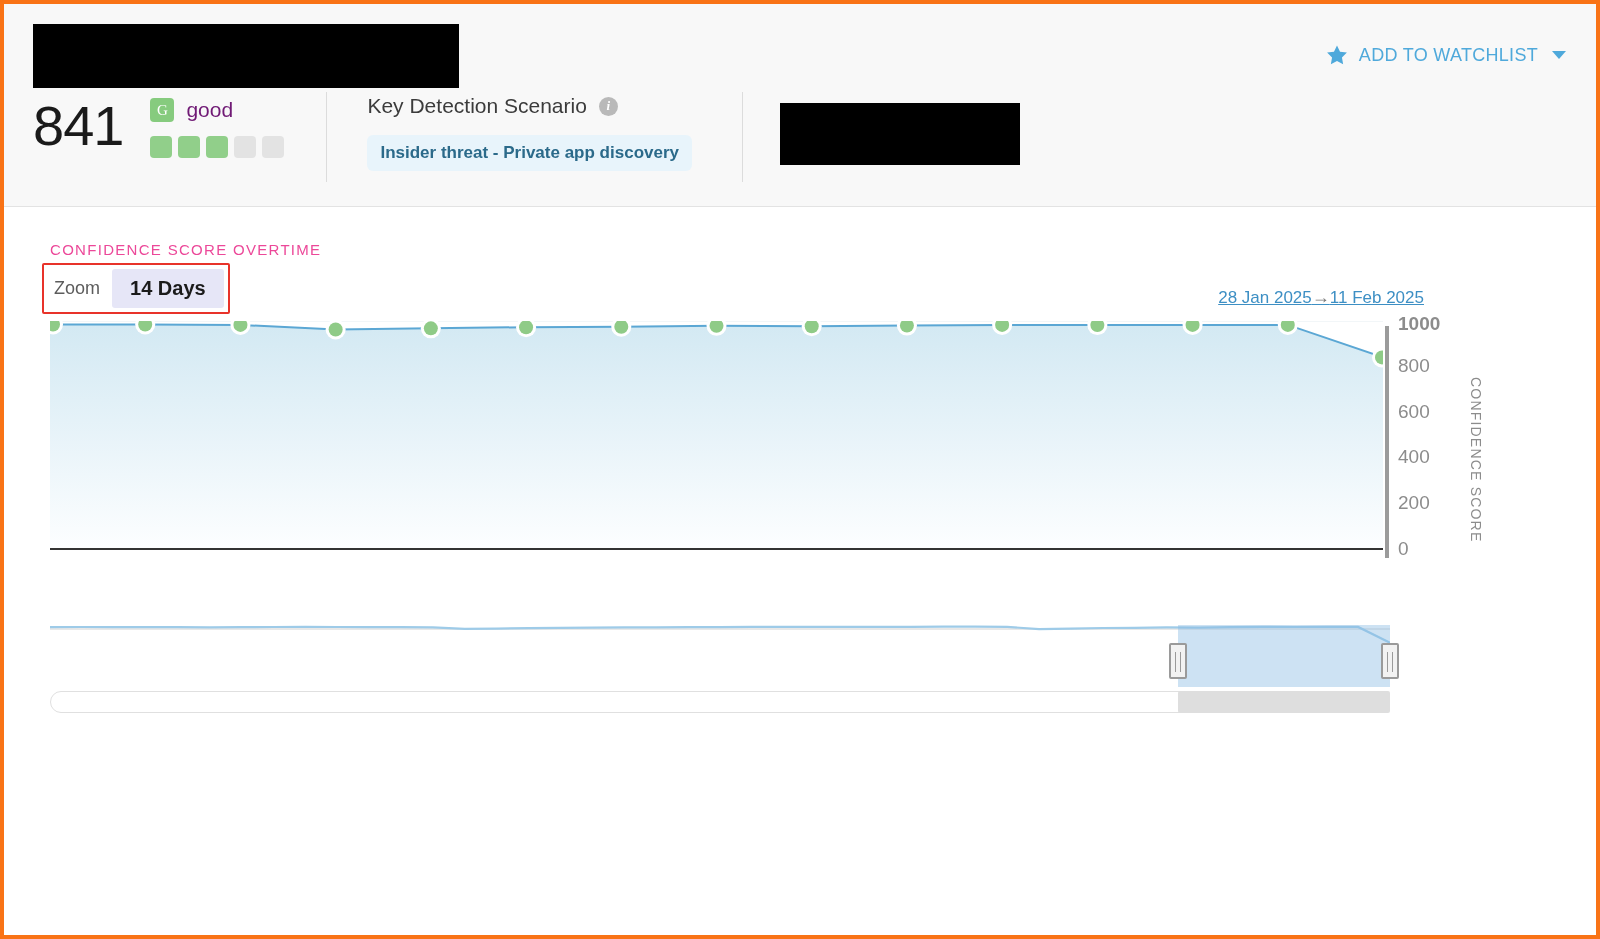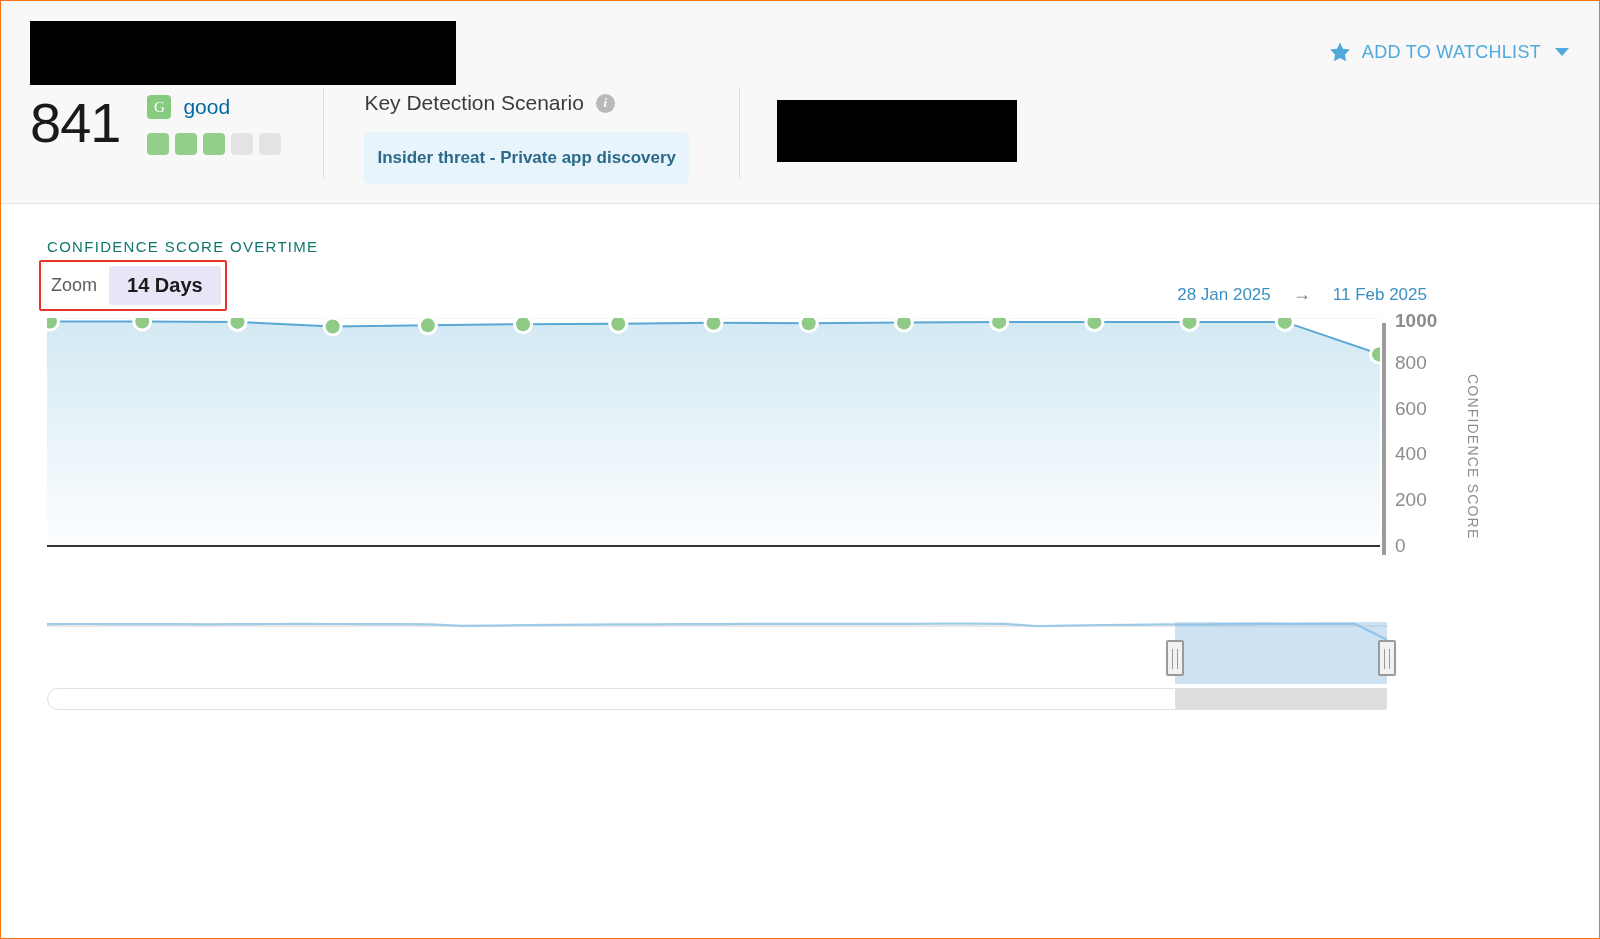--- a/index.html
+++ b/index.html
@@ -6,21 +6,21 @@
   html, body {
     width: 1600px; height: 939px;
     background: #ffffff;
     font-family: "Liberation Sans", sans-serif;
     -webkit-font-smoothing: antialiased;
   }
   .page {
     position: relative;
     width: 1600px; height: 939px;
     background: #fff;
-    border: 1px solid #f97316;
+    border: 4px solid #f97316;
     overflow: hidden;
   }
 
   
   .header {
     position: relative;
     height: 203px;
     background: #f8f8f8;
     border-bottom: 1px solid #e3e3e3;
   }
@@ -88,21 +88,21 @@
     width: 24px; height: 24px;
     background: #86cb7e;
     border-radius: 4px;
     color: #fff;
     font-size: 15px;
     display: flex; align-items: center; justify-content: center;
     font-family: "Liberation Serif", serif;
   }
   .rating-label {
     font-size: 21px;
-    color: #0369a1;
+    color: #701a75;
   }
   .blocks {
     display: flex; gap: 6px;
     margin-top: 14px;
   }
   .blk {
     width: 22px; height: 22px;
     border-radius: 4px;
     background: #e3e3e3;
   }
@@ -138,41 +138,41 @@
     display: flex; align-items: center; justify-content: center;
     font-weight: bold;
   }
   .kds-chip {
     margin-top: 17px;
     display: inline-block;
     background: #e8f4fb;
     color: #2b6a8a;
     font-size: 17px;
     font-weight: bold;
-    padding: 16px 13px;
+    padding: 8px 13px;
     border-radius: 6px;
   }
   .divider-v2 {
     width: 1px;
     background: #dcdcdc;
     margin-left: 50px;
     height: 90px;
   }
 
   
   .chart-section {
     position: relative;
     padding: 0;
   }
   .section-title {
     position: absolute;
     left: 46px; top: 34px;
     font-size: 15px;
     letter-spacing: 1.3px;
-    color: #0f766e;
+    color: #ec4899;
   }
   .zoom-box {
     position: absolute;
     left: 38px; top: 56px;
     border: 2px solid #e8332a;
     display: flex; align-items: center;
     padding: 4px 4px 4px 6px;
     border-radius: 2px;
   }
   .zoom-label {
@@ -185,23 +185,24 @@
     color: #1b1b1b;
     font-size: 20px;
     font-weight: bold;
     padding: 8px 18px;
     border-radius: 3px;
     cursor: pointer;
   }
   .range-disp {
     position: absolute;
     right: 172px; top: 80px;
-    display: flex; align-items: center; gap: 22px;
+    display: flex; align-items: center; gap: 0;
     font-size: 17px;
     color: #3d8fc4;
+    text-decoration: underline;
   }
   .range-disp .arrow { color: #777; font-size: 18px; }
 
   
   .plot-wrap {
     position: absolute;
     left: 0; top: 114px;
     width: 1600px; height: 250px;
   }
   .plot {

